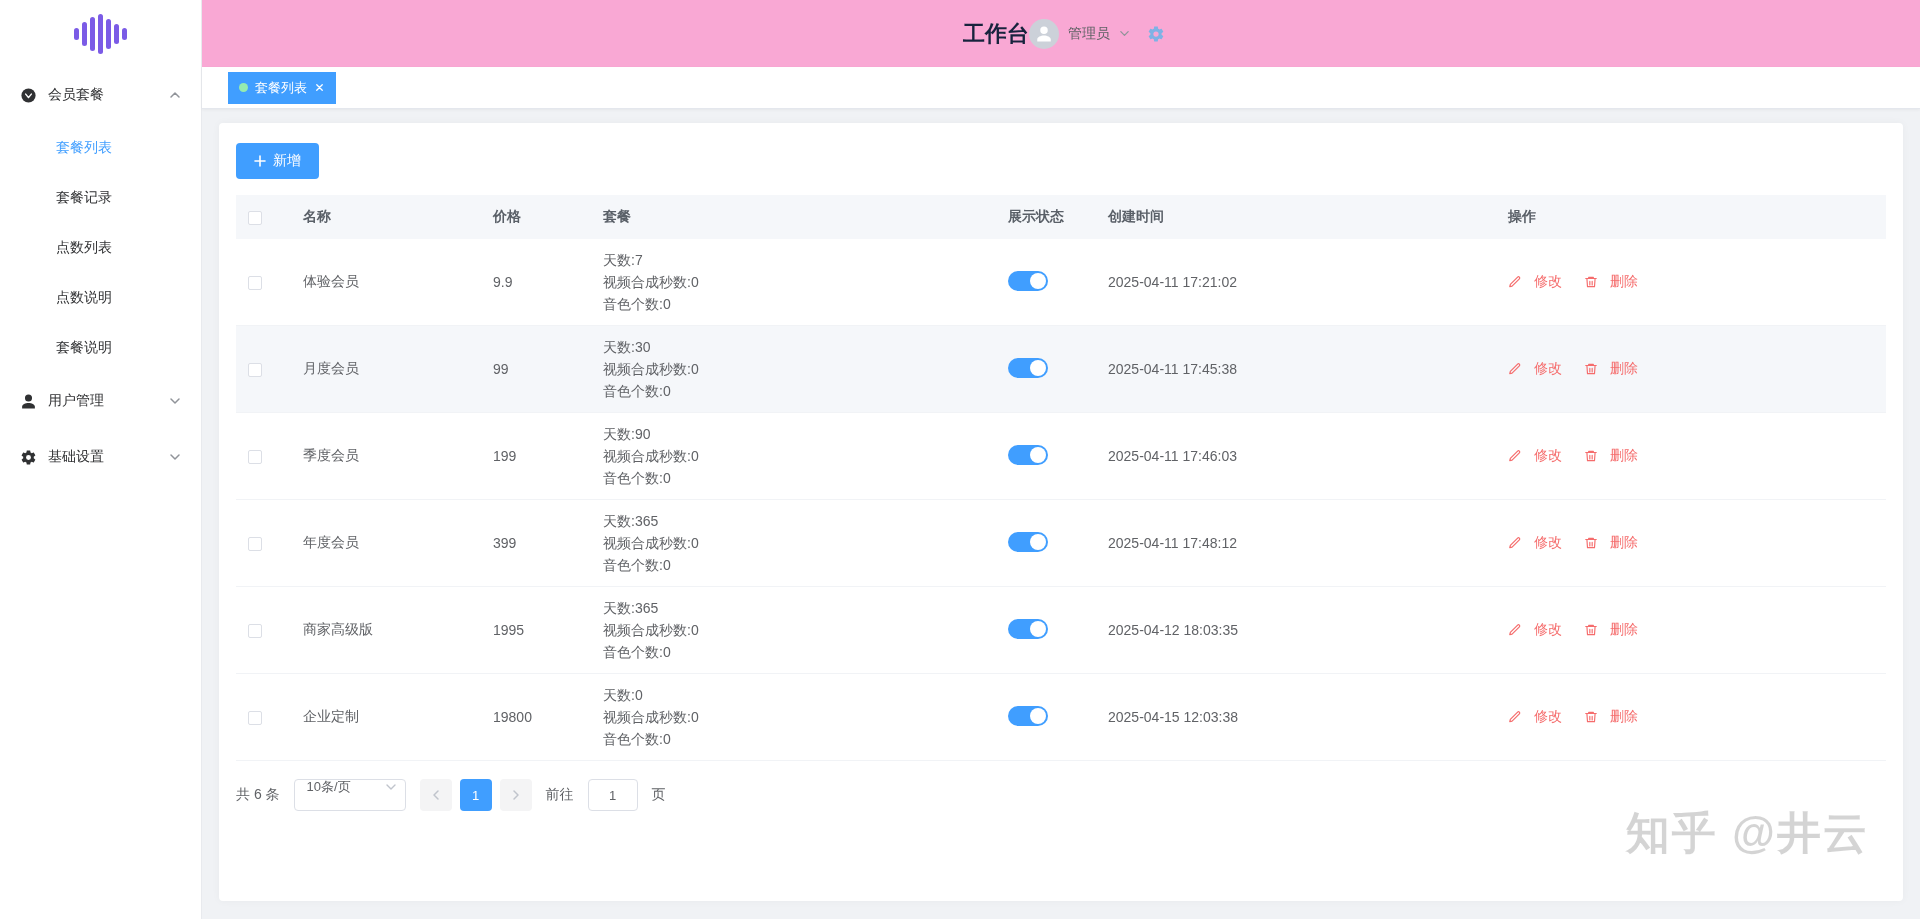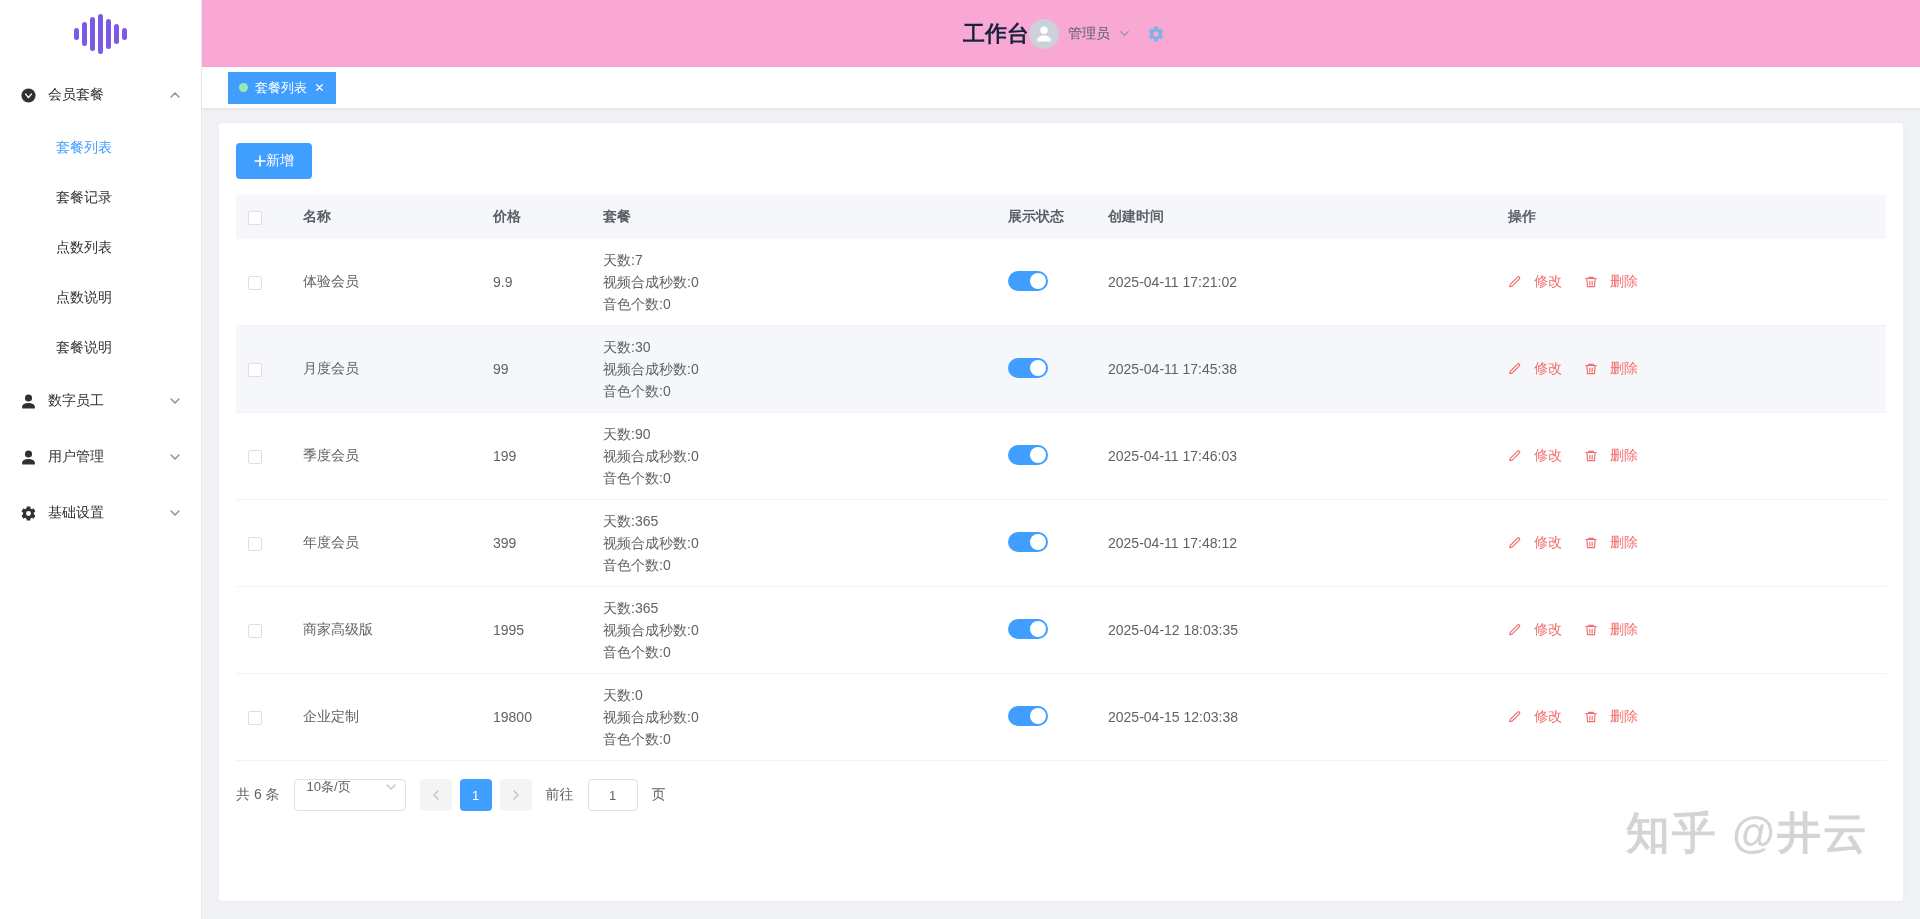--- a/index.html
+++ b/index.html
@@ -39,21 +39,21 @@
   .gear-top svg { width:18px; height:18px; }
 
   .tagbar { height:42px; background:#fff; border-bottom:1px solid #e4e7ed; box-shadow:0 1px 3px rgba(0,0,0,0.05); display:flex; align-items:center; padding:0 26px; }
   .tag { display:inline-flex; align-items:center; gap:7px; background:#409eff; border:1px solid #409eff; color:#fff; height:32px; padding:0 10px; font-size:13px; cursor:pointer; }
   .tag .dot { width:9px; height:9px; border-radius:50%; background:#95ebb0; }
   .tag-close { display:inline-flex; color:#fff; cursor:pointer; }
 
   
   .content { flex:1; padding:14px 17px 18px; position:relative; min-height:0; }
   .card { background:#fff; border-radius:4px; height:100%; padding:20px 17px; position:relative; box-shadow:0 0 8px rgba(0,0,0,0.04); }
-  .add-btn { background:#409eff; color:#fff; border:none; border-radius:4px; height:36px; padding:0 18px; font-size:14px; display:inline-flex; align-items:center; cursor:pointer; font-family:inherit; }
+  .add-btn { background:#409eff; color:#fff; border:none; border-radius:4px; height:36px; padding:0 18px; font-size:14px; display:inline-flex; align-items:center; gap:7px; cursor:pointer; font-family:inherit; }
   .add-btn .plus { display:inline-flex; }
 
   table { width:100%; border-collapse:collapse; margin-top:16px; table-layout:fixed; }
   thead th { background:#f5f7fa; height:44px; text-align:left; font-size:14px; color:#5a6068; font-weight:700; padding:0 12px; }
   tbody td { padding:10px 12px; font-size:14px; color:#606266; border-bottom:1px solid #f1f3f6; vertical-align:middle; }
   tbody tr { height:86px; }
   tbody tr:nth-child(2) { background:#f5f7fa; }
   .pkg-line { line-height:22px; color:#606266; }
   .checkbox { display:inline-block; width:14px; height:14px; border:1px solid #dcdfe6; border-radius:2px; background:#fff; cursor:pointer; vertical-align:middle; }
   .switch { display:inline-block; position:relative; width:40px; height:20px; background:#409eff; border-radius:10px; cursor:pointer; }
@@ -105,33 +105,20 @@
               <path d="M2 8l4-4 4 4" fill="none" stroke="currentColor" stroke-width="1.5" stroke-linecap="round" stroke-linejoin="round"></path>
             </svg>
         </span>
       </div>
       <div class="submenu">
         <div class="submenu-item active">套餐列表</div>
         <div class="submenu-item">套餐记录</div>
         <div class="submenu-item">点数列表</div>
         <div class="submenu-item">点数说明</div>
         <div class="submenu-item">套餐说明</div>
-      </div>
-      <div class="menu-parent">
-        <span class="mi">
-          <svg viewBox="0 0 24 24" fill="currentColor">
-              <path d="M12 12a5 5 0 1 0 0-10 5 5 0 0 0 0 10zm0 2c-4.4 0-9 2.2-9 5v3h18v-3c0-2.8-4.6-5-9-5z"></path>
-            </svg>
-        </span>
-        <span>数字员工</span>
-        <span class="chev">
-          <svg viewBox="0 0 12 12" width="12" height="12">
-              <path d="M2 4l4 4 4-4" fill="none" stroke="currentColor" stroke-width="1.5" stroke-linecap="round" stroke-linejoin="round"></path>
-            </svg>
-        </span>
       </div>
       <div class="menu-parent">
         <span class="mi">
           <svg viewBox="0 0 24 24" fill="currentColor">
               <path d="M12 12a5 5 0 1 0 0-10 5 5 0 0 0 0 10zm0 2c-4.4 0-9 2.2-9 5v3h18v-3c0-2.8-4.6-5-9-5z"></path>
             </svg>
         </span>
         <span>用户管理</span>
         <span class="chev">
           <svg viewBox="0 0 12 12" width="12" height="12">

